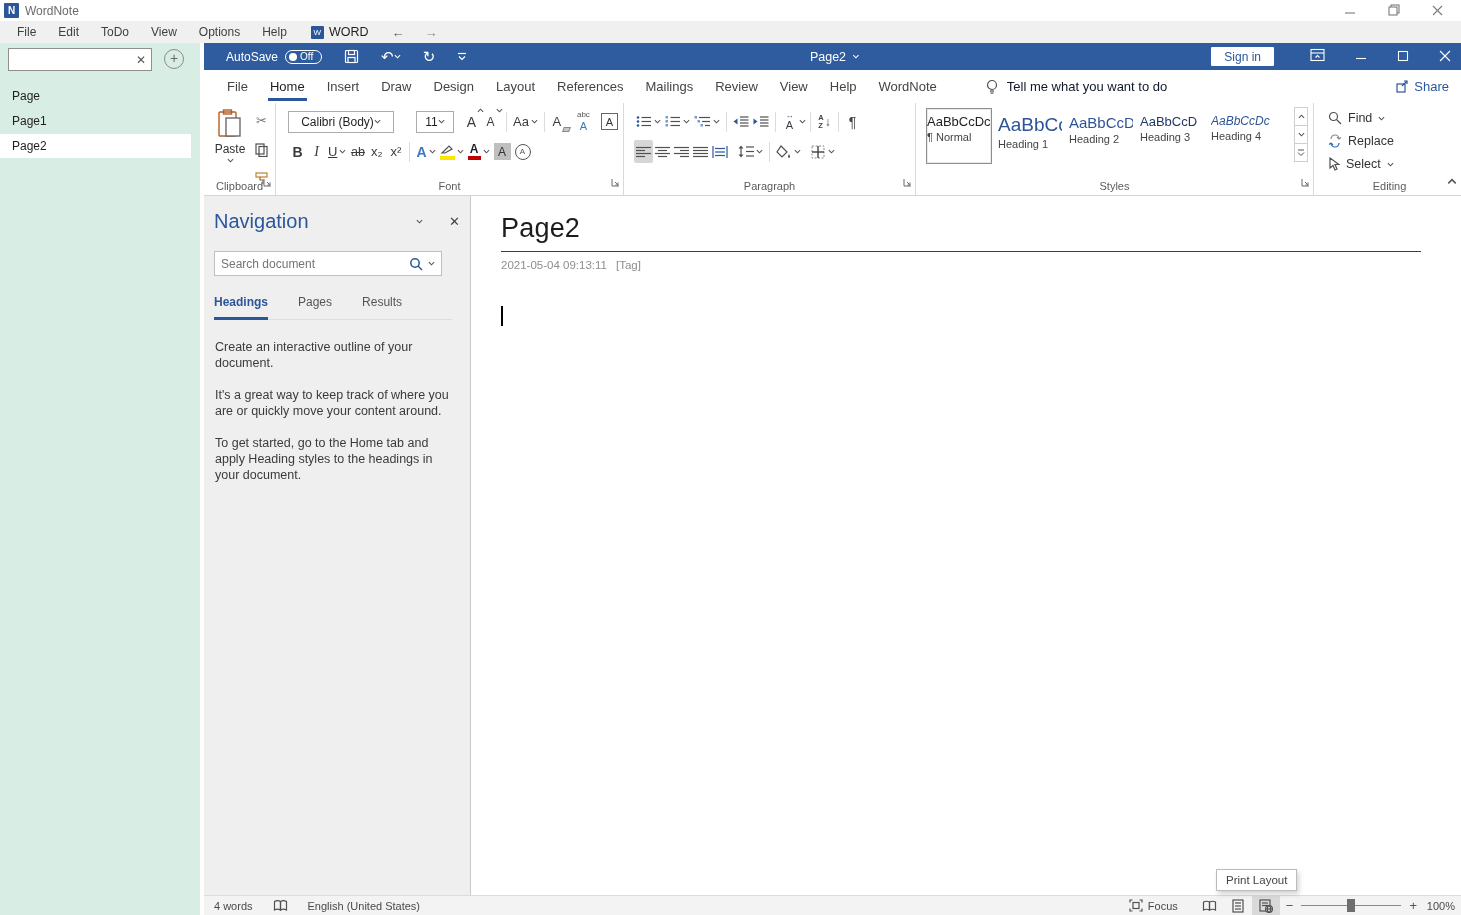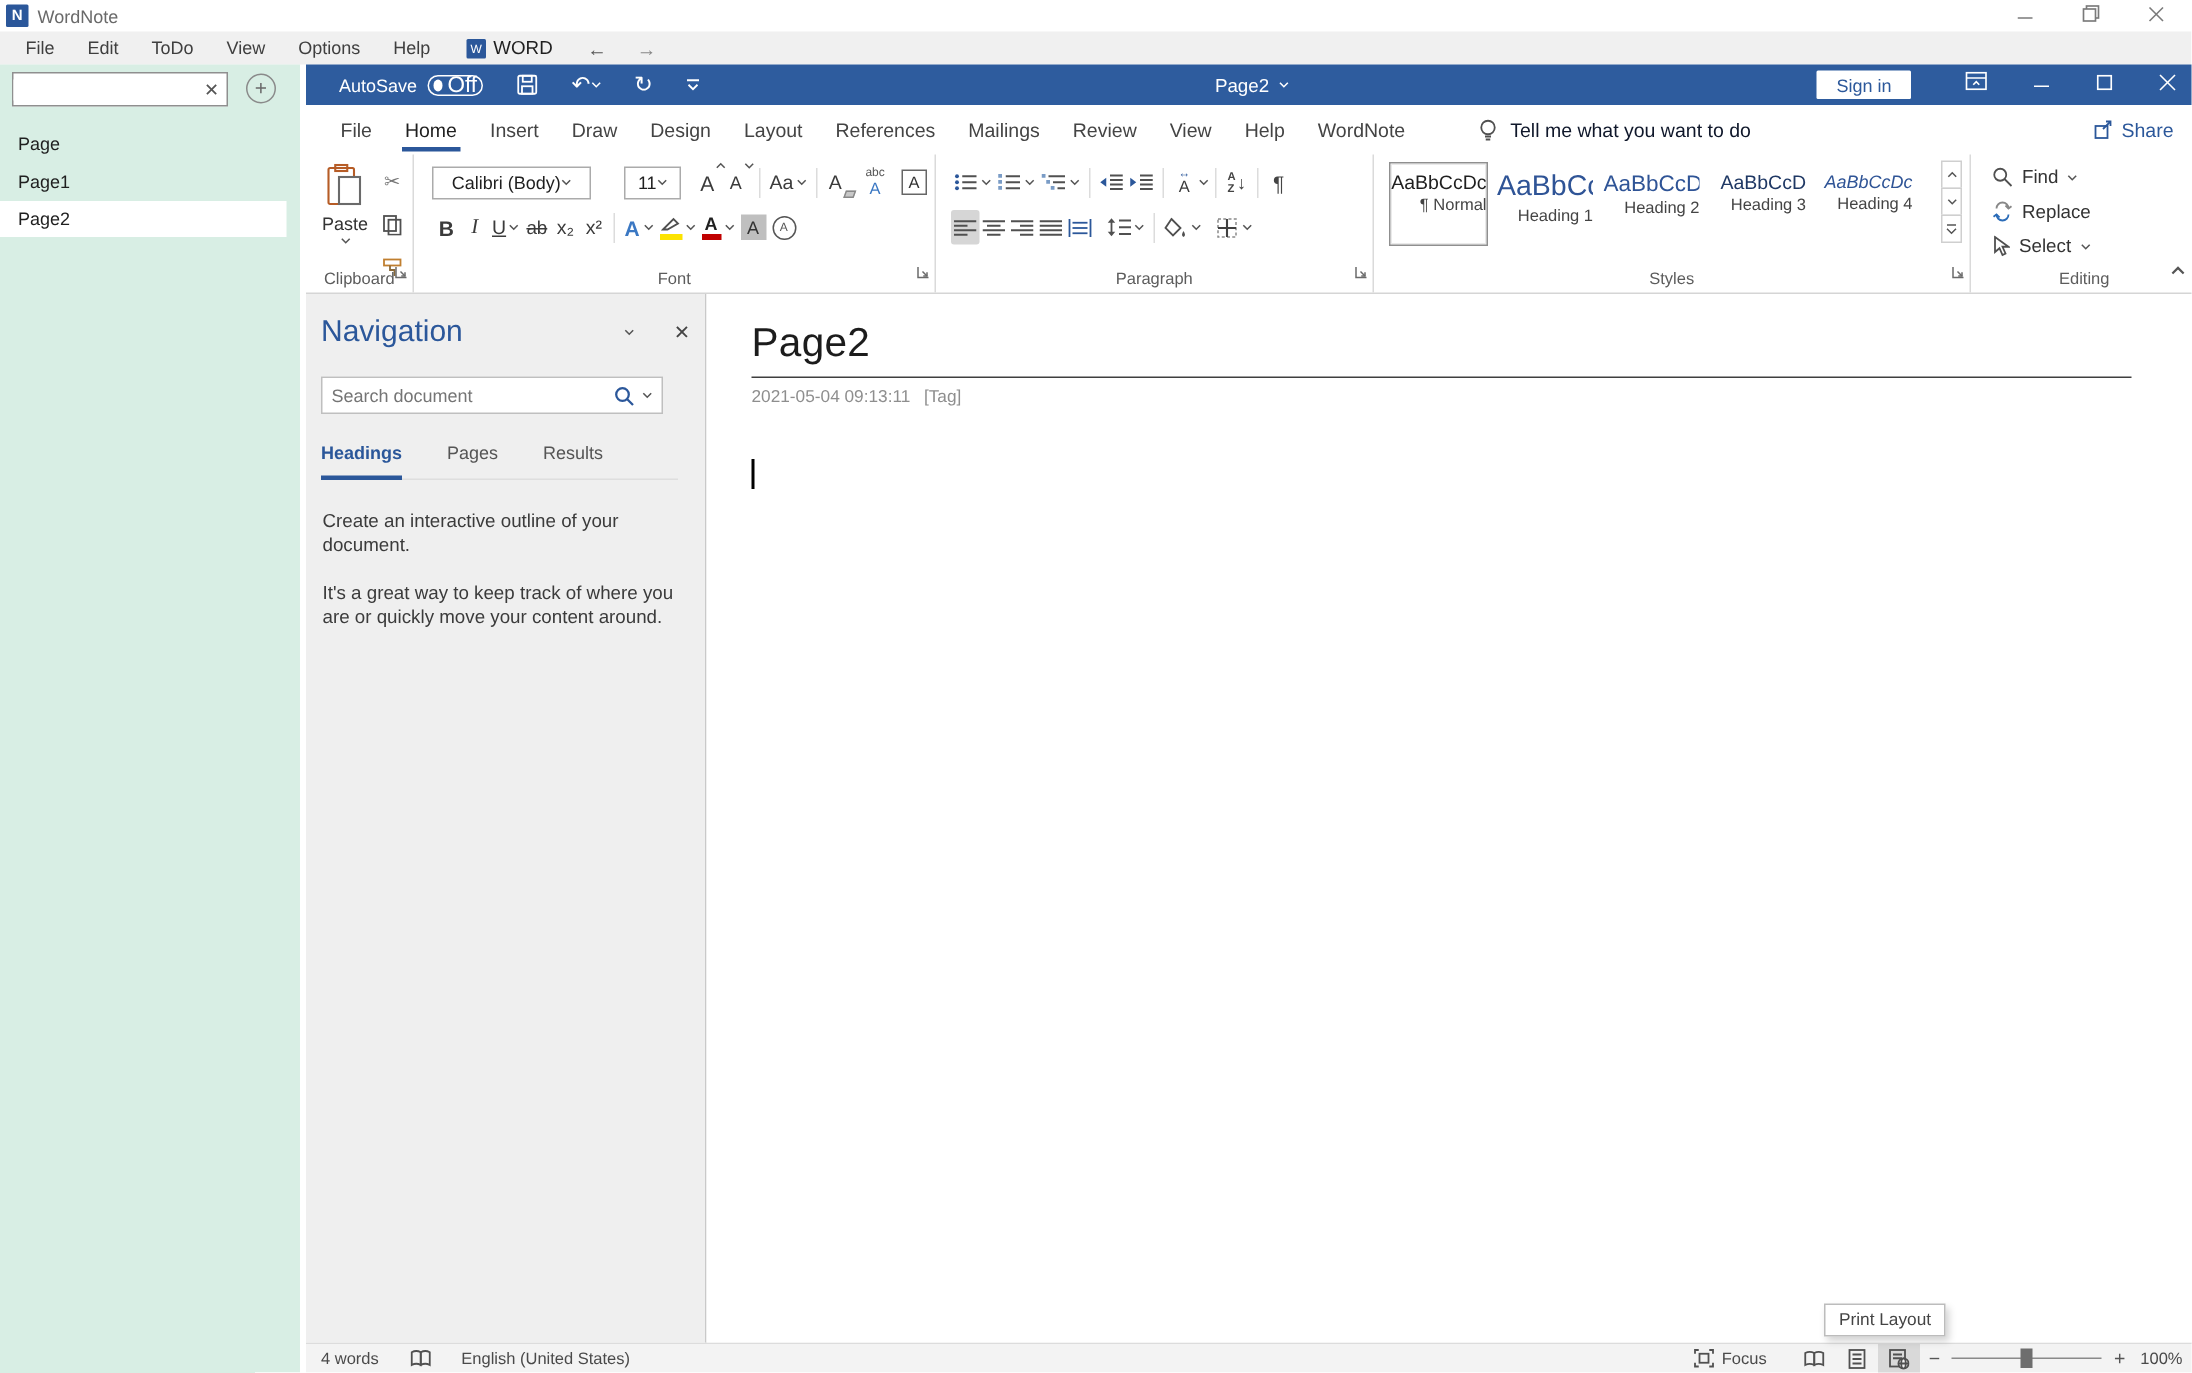--- a/index.html
+++ b/index.html
@@ -34,21 +34,21 @@
 
   
   #word{position:absolute;left:204px;top:43px;width:1261px;height:872px;display:flex;flex-direction:column}
 
   
   .wtitle{height:27px;background:#2e5c9e;display:flex;align-items:center;color:#fff;position:relative;flex:none}
   .wtitle .qat{display:flex;align-items:center;gap:0;padding-left:22px}
   .autosave-label{font-size:12px}
   .autosave-pill{margin-left:7px;width:37px;height:14px;border:1px solid #fff;border-radius:8px;display:flex;align-items:center;padding:0 3px;gap:3px}
   .autosave-dot{width:8px;height:8px;border-radius:50%;background:#fff}
-  .autosave-state{font-size:15px;color:#fff}
+  .autosave-state{font-size:10px;color:#fff}
   .qbtn{display:flex;align-items:center;color:#fff;margin-left:22px;font-size:15px;line-height:1}
   .qbtn svg{stroke:#fff;fill:none;stroke-width:1.2}
   .wdoc-title{position:absolute;left:50%;transform:translateX(-50%);display:flex;align-items:center;gap:6px;font-size:12.5px;color:#fff}
   .wtitle-right{margin-left:auto;display:flex;align-items:center;gap:30px;padding-right:14px}
   .signin-btn{height:19px;background:#fff;color:#2b579a;font-size:12px;display:flex;align-items:center;padding:0 13px;border-radius:1px;margin-right:6px}
   .wctl svg{stroke:#fff;fill:none;stroke-width:1.1}
 
   
   .wtabs{height:33px;background:#fff;display:flex;align-items:center;font-size:13px;color:#444;padding-left:12px;flex:none;position:relative}
   .rtab{padding:0 11px;height:100%;display:flex;align-items:center;position:relative}
@@ -104,21 +104,21 @@
 
   
   .p-r1{position:absolute;left:10px;top:7px;display:flex;align-items:center}
   .p-r2{position:absolute;left:10px;top:37px;display:flex;align-items:center}
   .sortaz{display:flex;align-items:center;gap:1px}
   .sortaz .letters{display:flex;flex-direction:column;line-height:1;font-size:7.5px;font-weight:bold;color:#444}
   .pilcrow{font-size:14px;color:#444}
 
   
   .scards{position:absolute;left:10px;top:5px;display:flex}
-  .scard{width:66px;height:56px;margin-right:5px;padding-top:5px;text-align:right;overflow:hidden;white-space:nowrap;border:1px solid transparent}
+  .scard{width:66px;height:56px;margin-right:5px;padding-top:5px;text-align:left;overflow:hidden;white-space:nowrap;border:1px solid transparent}
   .scard.selected{background:#fff;border:1px solid #8f8f8f;box-shadow:inset 0 0 0 1px #eaeaea}
   .scard .name{font-size:11px;color:#444;margin-top:2px}
   .samp0{font-size:13px;color:#1f1f1f}
   .samp1{font-size:19px;color:#2f5496}
   .samp2{font-size:15px;color:#2f5496}
   .samp3{font-size:13px;color:#1f3864}
   .samp4{font-size:12px;color:#2f5496;font-style:italic}
   .sscroll{position:absolute;right:5px;top:5px;width:14px;display:flex;flex-direction:column}
   .sscroll .sbtn{height:19px;border:1px solid #cfcfcf;background:#fff;display:flex;align-items:center;justify-content:center;margin-top:-1px}
 
@@ -710,20 +710,21 @@
             </svg>
         </div>
         <div class="nav-tabs">
           <span class="nav-tab active">Headings</span>
           <span class="nav-tab">Pages</span>
           <span class="nav-tab">Results</span>
         </div>
         <div class="nav-body">
           <p>Create an interactive outline of your document.</p>
           <p>It's a great way to keep track of where you are or quickly move your content around.</p>
+          <p>To get started, go to the Home tab and apply Heading styles to the headings in your document.</p>
         </div>
       </div>
 
       <div class="docarea">
         <div class="doc-title">Page2</div>
         <div class="doc-meta">
           <span>2021-05-04 09:13:11</span>
           <span>[Tag]</span>
         </div>
         <div class="doc-caret"></div>

